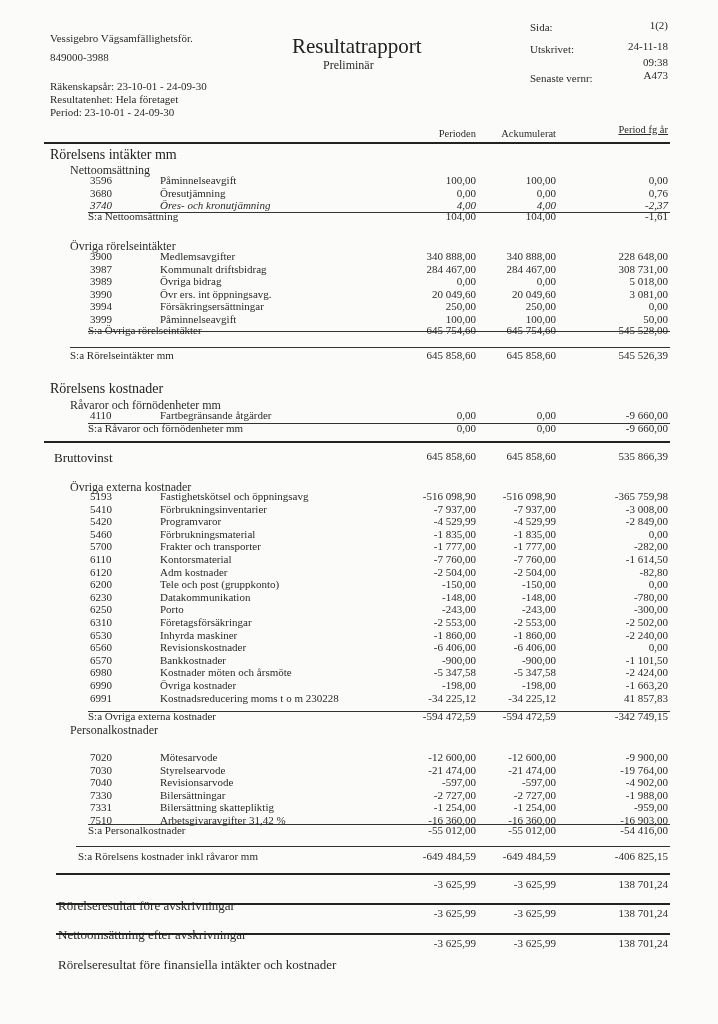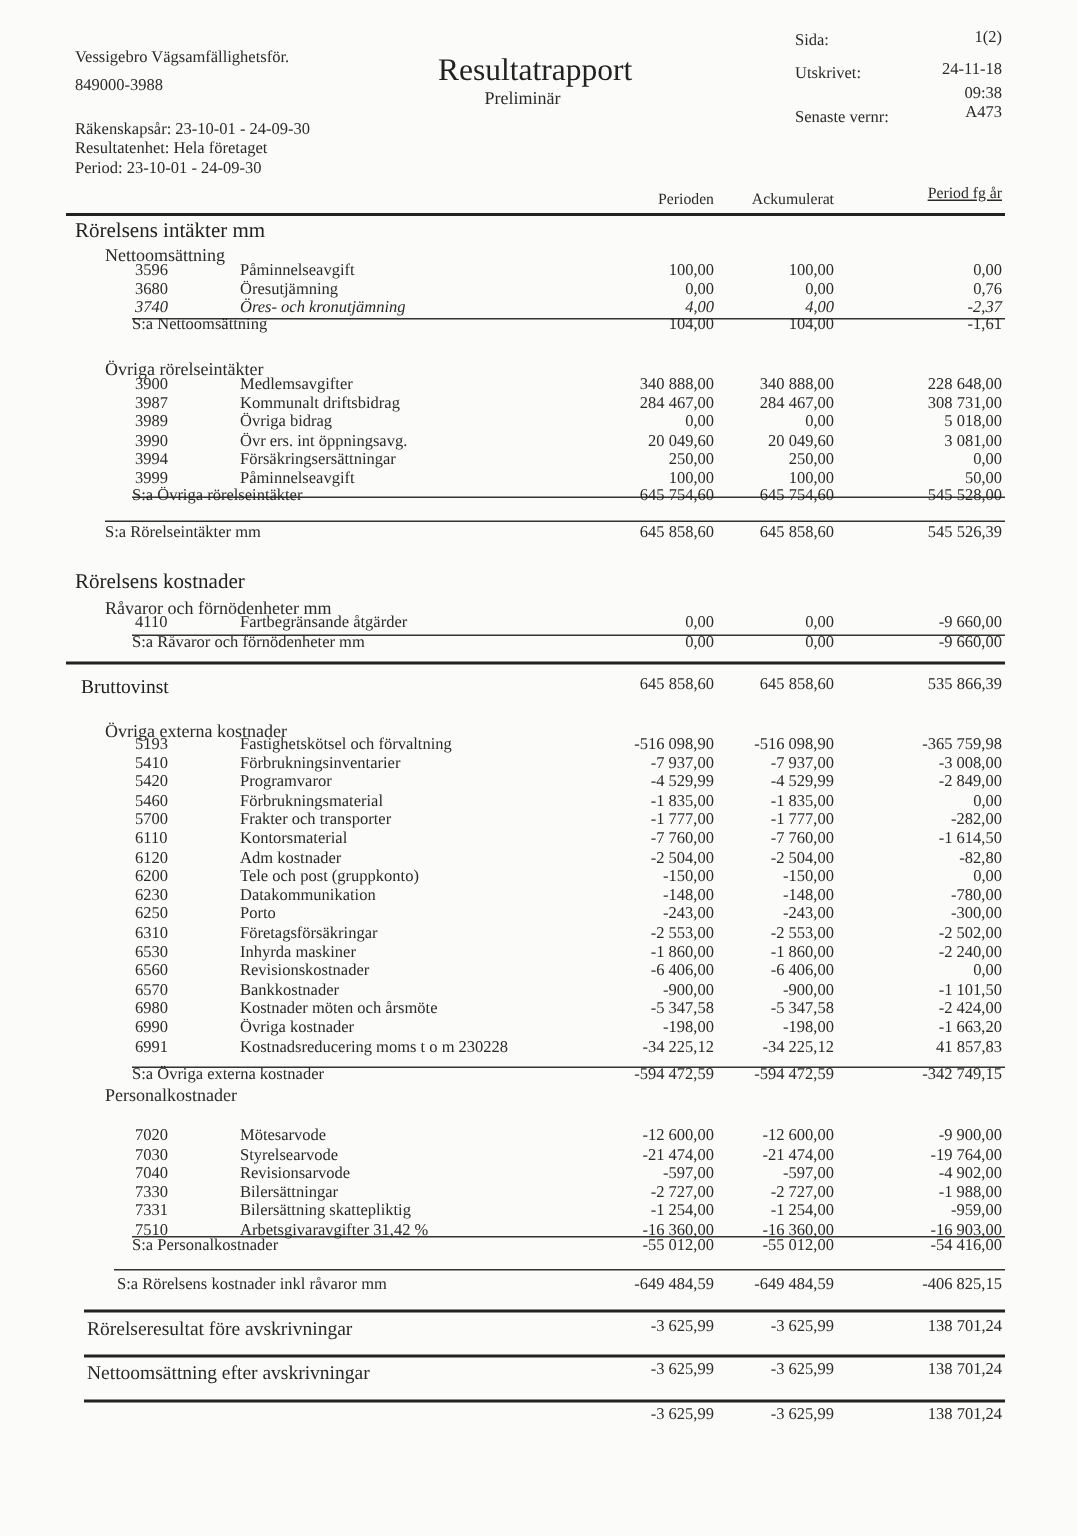--- a/index.html
+++ b/index.html
@@ -16,21 +16,21 @@
   .rule.thick { border-top:2.5px solid #222; }
   .row { position:absolute; left:0; width:718px; height:13px; font-size:11px; }
   .row .acct { position:absolute; left:90px; }
   .row .name { position:absolute; left:160px; }
   .row .c1 { position:absolute; right:242px; text-align:right; }
   .row .c2 { position:absolute; right:162px; text-align:right; }
   .row .c3 { position:absolute; right:50px; text-align:right; }
   .grp { position:absolute; left:70px; font-size:12px; }
   .sum { position:absolute; left:88px; font-size:11px; }
   .sec { position:absolute; left:50px; font-size:14px; color:#222; }
-  .big { position:absolute; left:56px; font-size:13px; }
+  .big { position:absolute; left:56px; font-size:13px;margin-top:20px; }
 </style>
 </head>
 <body>
 
 <div class="abs hdr-left" style="top:32px">Vessigebro Vägsamfällighetsför.</div>
 <div class="abs hdr-left" style="top:51px">849000-3988</div>
 <div class="abs hdr-left" style="top:80px">Räkenskapsår: 23-10-01 - 24-09-30</div>
 <div class="abs hdr-left" style="top:93px">Resultatenhet: Hela företaget</div>
 <div class="abs hdr-left" style="top:106px">Period: 23-10-01 - 24-09-30</div>
 <div class="abs title">Resultatrapport</div>
@@ -164,21 +164,21 @@
   <span class="sec" style="top:0;font-size:13px;left:54px">Bruttovinst</span>
   <span class="c1">645 858,60</span>
   <span class="c2">645 858,60</span>
   <span class="c3">535 866,39</span>
 </div>
 
 <div class="grp" style="top:480px">Övriga externa kostnader</div>
 <div id="externa-rows">
     <div class="row" style="top: 490px;">
       <span class="acct">5193</span>
-      <span class="name">Fastighetskötsel och förvaltning</span>
+      <span class="name">Fastighetskötsel och öppningsavg</span>
       <span class="c1">-516 098,90</span>
       <span class="c2">-516 098,90</span>
       <span class="c3">-365 759,98</span>
     </div>
     <div class="row" style="top: 502.6px;">
       <span class="acct">5410</span>
       <span class="name">Förbrukningsinventarier</span>
       <span class="c1">-7 937,00</span>
       <span class="c2">-7 937,00</span>
       <span class="c3">-3 008,00</span>
@@ -366,16 +366,17 @@
 </div>
 <div class="rule thick" style="left:56px;width:614px;top:903px"></div>
 <div class="row" style="top:907px;height:16px">
   <span class="big" style="left:58px">Nettoomsättning efter avskrivningar</span>
   <span class="c1">-3 625,99</span>
   <span class="c2">-3 625,99</span>
   <span class="c3">138 701,24</span>
 </div>
 <div class="rule thick" style="left:56px;width:614px;top:933px"></div>
 <div class="row" style="top:937px;height:16px">
+  <span class="big" style="left:58px">Rörelseresultat före finansiella intäkter och kostnader</span>
   <span class="c1">-3 625,99</span>
   <span class="c2">-3 625,99</span>
   <span class="c3">138 701,24</span>
 </div>
 
 </body></html>

